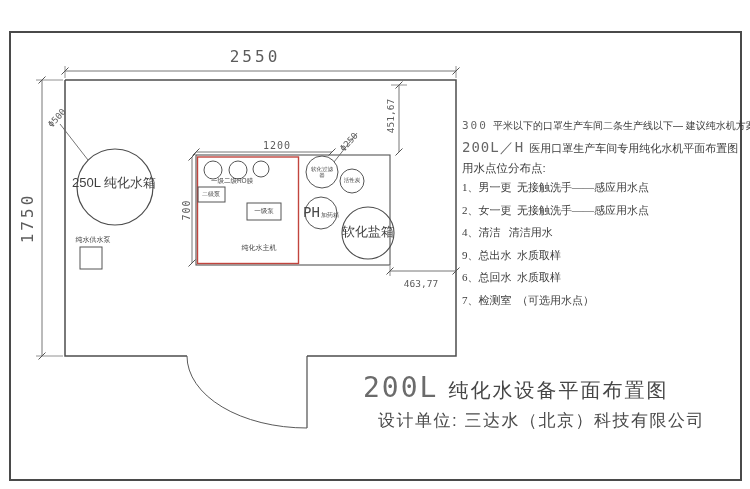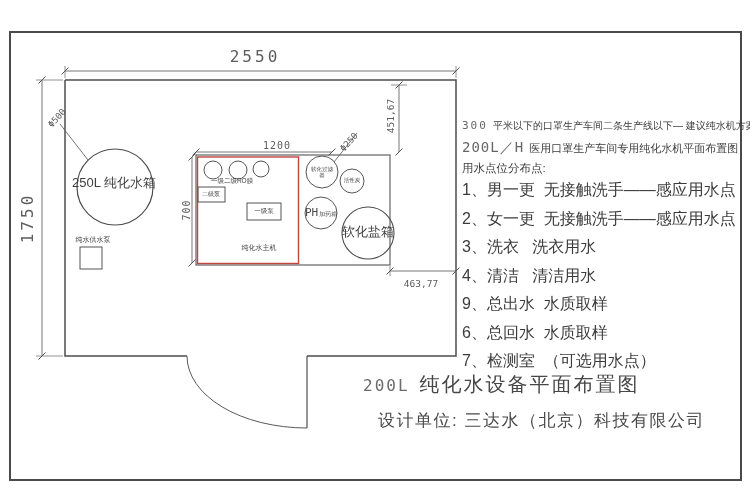--- a/index.html
+++ b/index.html
@@ -17,34 +17,34 @@
   .fs10 { font-size:10px; letter-spacing:1px; }
   .fs95 { font-size:9.5px; }
   .fs9  { font-size:9px; }
   .lbl75 { font-size:13px; }
   .lbl7  { font-size:7px; }
   .lbl65 { font-size:6.5px; }
   .lbl6  { font-size:6px; }
   .lbl55 { font-size:5.5px; }
   .wrap26 { white-space:normal; width:27px; text-align:center; line-height:1.15; }
   .ph-row { display:flex; align-items:baseline; gap:1px; }
-  .ph-en { font-size:11px; font-family:"DejaVu Sans Mono", monospace; color:#4a4a4a; }
+  .ph-en { font-size:14px; font-family:"DejaVu Sans Mono", monospace; color:#4a4a4a; }
   .ph-cn { font-size:6px; }
 
   .note-row { position:absolute; display:flex; align-items:baseline; gap:5px; white-space:nowrap; }
   .note-fig  { font-family:"DejaVu Sans Mono", monospace; font-size:11px; letter-spacing:2px; color:#666; }
   .note-fig2 { font-family:"DejaVu Sans Mono", monospace; font-size:14px; letter-spacing:1px; color:#666; }
   .note-txt10 { font-size:10px; color:#3c3c3c; }
   .note-txt11 { font-size:11px; color:#3c3c3c; }
   .points-heading { position:absolute; left:462px; top:161px; font-size:11.5px; color:#3c3c3c; }
-  .points { position:absolute; left:462px; top:180px; display:flex; flex-direction:column; gap:7.5px; font-size:16px; color:#3c3c3c; }
+  .points { position:absolute; left:462px; top:180px; display:flex; flex-direction:column; gap:7.5px; font-size:11px; color:#3c3c3c;font-family:Liberation Serif, serif; }
   .points > div { white-space:pre; }
 
   .title-row { position:absolute; left:363px; top:371px; display:flex; align-items:baseline; gap:10px; white-space:nowrap; }
-  .title-fig { font-family:"DejaVu Sans Mono", monospace; font-size:16px; letter-spacing:2px; color:#6b6b6b; }
+  .title-fig { font-family:"DejaVu Sans Mono", monospace; font-size:28px; letter-spacing:2px; color:#6b6b6b; }
   .title-cn  { font-size:20px; letter-spacing:2px; color:#474747; }
   .designer  { position:absolute; left:378px; top:409px; font-size:17px; letter-spacing:1.5px; color:#4a4a4a; white-space:nowrap; }
 </style>
 </head>
 <body>
 
 <div class="stage">
 
   <svg class="draw" width="750" height="489" viewBox="0 0 750 489">
 
@@ -114,21 +114,20 @@
     <span class="note-txt10">平米以下的口罩生产车间二条生产线以下— 建议纯水机方案</span>
   </div>
   <div class="note-row" style="left:462px; top:139px;">
     <span class="note-fig2">200L／H</span>
     <span class="note-txt11">医用口罩生产车间专用纯化水机平面布置图</span>
   </div>
   <div class="points-heading">用水点位分布点:</div>
   <div class="points">
     <div>1、男一更  无接触洗手——感应用水点</div>
     <div>2、女一更  无接触洗手——感应用水点</div>
-    <div>3、洗衣   洗衣用水</div>
     <div>4、清洁   清洁用水</div>
     <div>9、总出水  水质取样</div>
     <div>6、总回水  水质取样</div>
     <div>7、检测室  （可选用水点）</div>
   </div>
 
   <div class="title-row">
     <span class="title-fig">200L</span>
     <span class="title-cn">纯化水设备平面布置图</span>
   </div>

